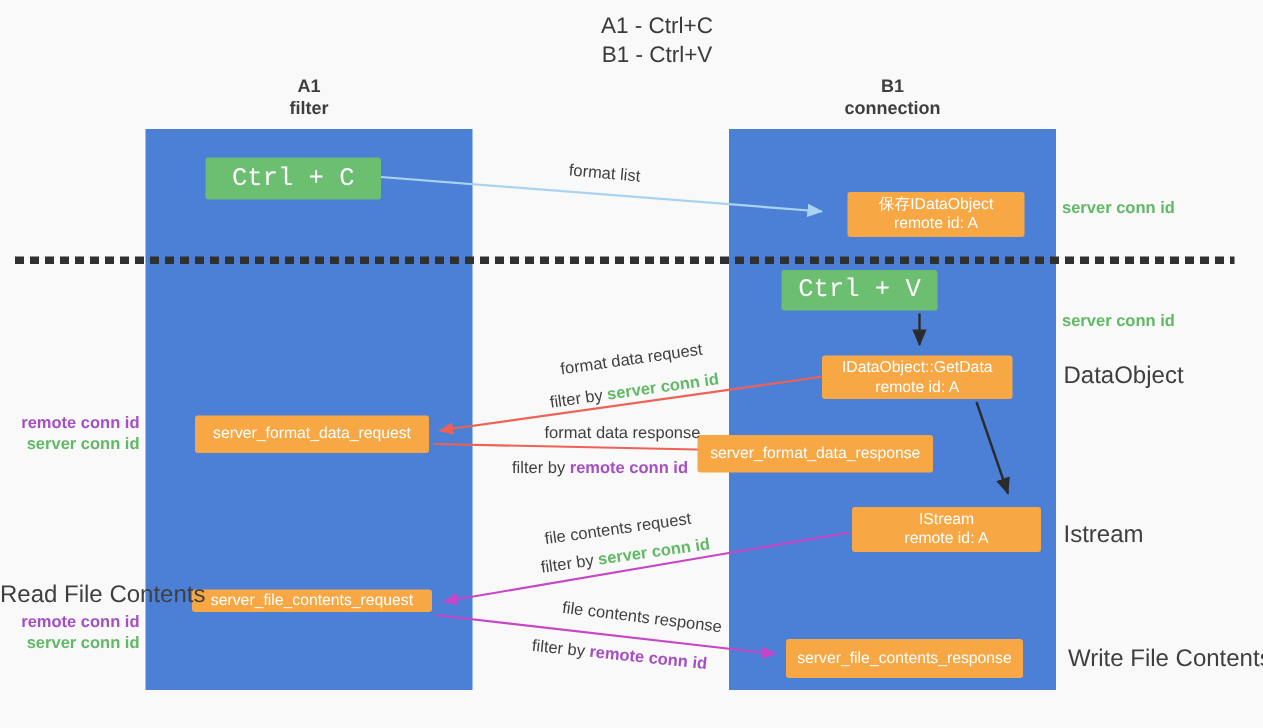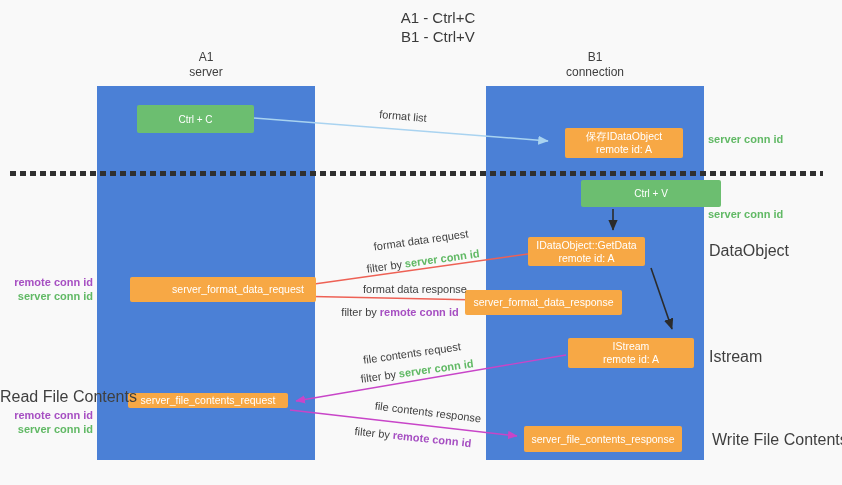--- a/index.html
+++ b/index.html
@@ -6,26 +6,26 @@
   .canvas { position:relative; width:842px; height:485px; background:#f9f9f9; overflow:hidden; }
 
   .title { position:absolute; left:438px; top:8px; transform:translateX(-50%);
            text-align:center; font-size:15px; line-height:19px; color:#3a3a3a; }
 
   .lane { position:absolute; top:86px; width:218px; height:374px; background:var(--lane-blue,#4b80d6); }
   .lane-a { left:97px; }
   .lane-b { left:486px; }
 
   .lane-header { position:absolute; top:50px; transform:translateX(-50%);
-                 text-align:center; font-size:12px; line-height:15px; color:#3e3e3e; }
+                 text-align:center; font-size:12px; line-height:15px; color:#3e3e3e;font-weight:bold; }
 
   .node { position:absolute; display:flex; flex-direction:column; align-items:center; justify-content:center;
           color:#ffffff; text-align:center; font-size:10.5px; line-height:13px; border-radius:2px; }
   .node.orange { background:var(--box-orange,#f7a845); }
-  .node.green  { background:var(--box-green,#6cbe70); font-size:10px; }
+  .node.green  { background:var(--box-green,#6cbe70); font-size:17px;font-family:Liberation Mono, monospace; }
 
   .divider { position:absolute; left:10px; top:171px; width:813px; height:5px;
              background-image:repeating-linear-gradient(90deg, #303030 0 6px, transparent 6px 10px); }
 
   .flow-lbl { position:absolute; white-space:nowrap; font-size:11px; color:#3f3f3f;
               transform:translate(-50%,-50%); }
   .key-green  { color:var(--text-green,#61b965); font-weight:bold; }
   .key-purple { color:var(--text-purple,#a64fc2); font-weight:bold; }
   .prefix { padding-right:3px; }
 
@@ -40,21 +40,21 @@
 
 <div class="canvas">
 
   <div class="title">
     <div>A1 - Ctrl+C</div>
     <div>B1 - Ctrl+V</div>
   </div>
 
   <div class="lane-header" style="left:206px;">
     <div>A1</div>
-    <div>server</div>
+    <div>filter</div>
   </div>
   <div class="lane-header" style="left:595px;">
     <div>B1</div>
     <div>connection</div>
   </div>
 
   <div class="lane lane-a"></div>
   <div class="lane lane-b"></div>
 
   <div class="divider"></div>
@@ -85,30 +85,30 @@
 
   <div class="node green" style="left:137px; top:105px; width:117px; height:28px;">
     <span>Ctrl + C</span>
   </div>
 
   <div class="node orange" style="left:565px; top:128px; width:118px; height:30px;">
     <span>保存IDataObject</span>
     <span>remote id: A</span>
   </div>
 
-  <div class="node green" style="left:581px; top:180px; width:140px; height:27px;">
+  <div class="node green" style="left:521px; top:180px; width:104px; height:27px;">
     <span>Ctrl + V</span>
   </div>
 
-  <div class="node orange" style="left:528px; top:237px; width:117px; height:29px;">
+  <div class="node orange" style="left:548px; top:237px; width:127px; height:29px;">
     <span>IDataObject::GetData</span>
     <span>remote id: A</span>
   </div>
 
-  <div class="node orange" style="left:130px; top:277px; width:156px; height:25px;padding-left:30px;">
+  <div class="node orange" style="left:130px; top:277px; width:156px; height:25px;">
     <span>server_format_data_request</span>
   </div>
 
   <div class="node orange" style="left:465px; top:290px; width:157px; height:25px;">
     <span>server_format_data_response</span>
   </div>
 
   <div class="node orange" style="left:568px; top:338px; width:126px; height:30px;">
     <span>IStream</span>
     <span>remote id: A</span>

